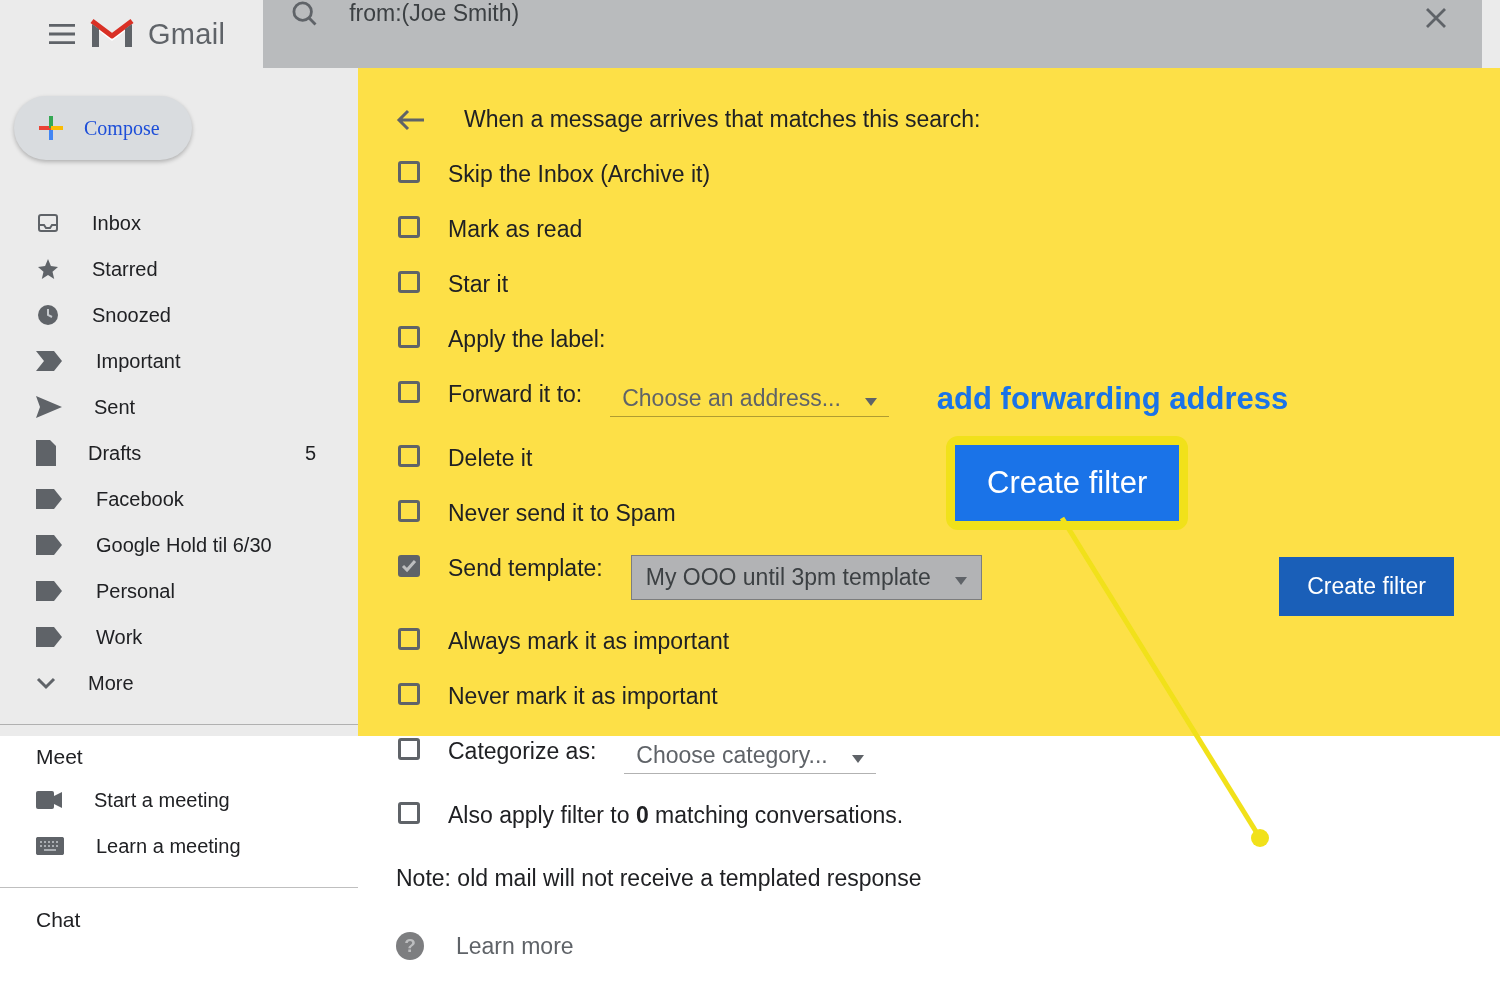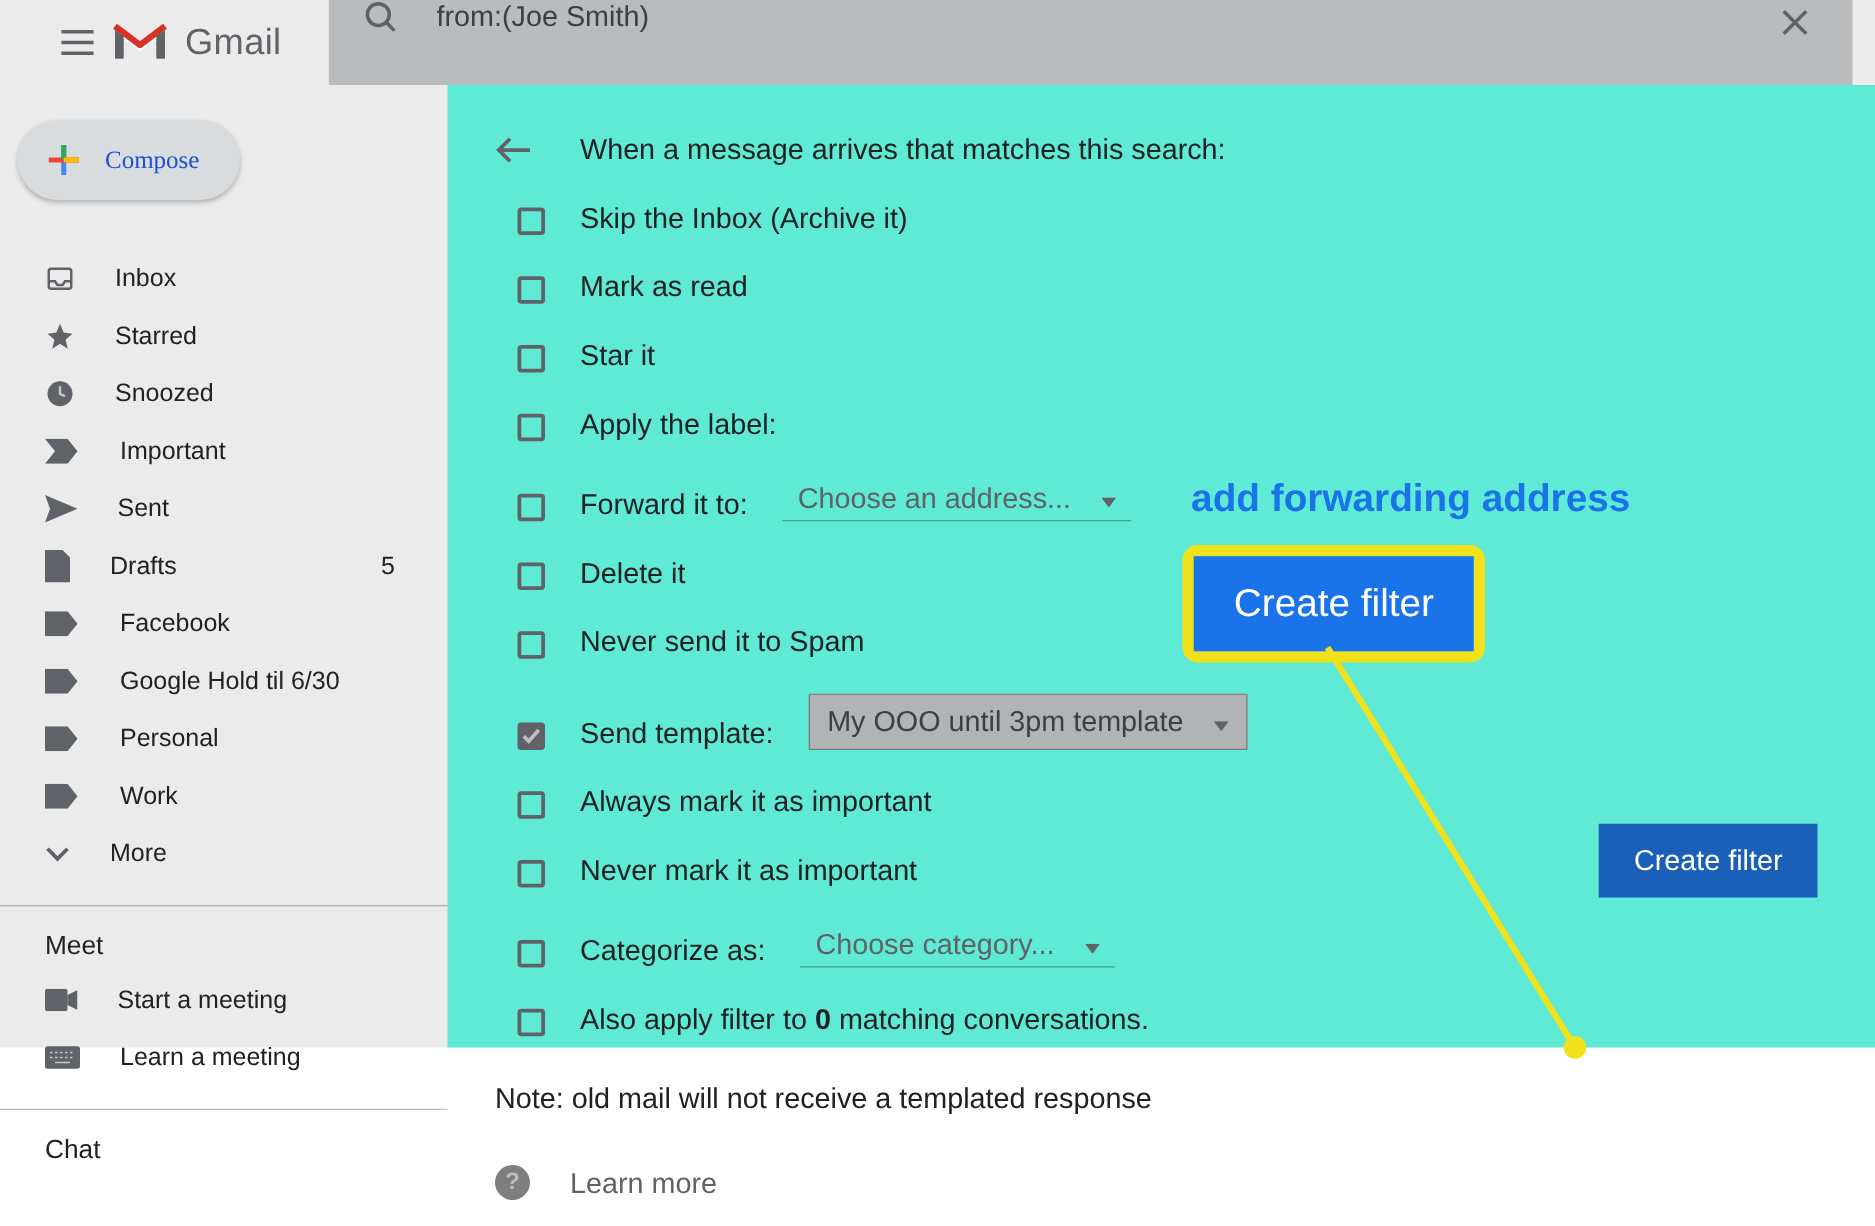--- a/index.html
+++ b/index.html
@@ -1,17 +1,17 @@
 <!DOCTYPE html>
 <html><head>
 <meta charset="utf-8">
 <style>
 * { margin:0; padding:0; box-sizing:border-box; font-family:"Helvetica Neue",Arial,sans-serif; }
 html,body { width:1500px; height:981px; overflow:hidden; background:#fff; }
-.root { position:relative; width:1500px; height:838px; background:rgba(0,0,0,0.08); }
+.root { position:relative; width:1500px; height:736px; background:rgba(0,0,0,0.08); }
 
 .gmail-frame { position:absolute; inset:0; display:flex; flex-direction:column; }
 .top-bar { height:68px; display:flex; align-items:center; padding:0 18px 0 38px; }
 .main { flex:1; display:flex; min-height:0; }
 .sidebar { width:358px; padding-top:28px; }
 .content { flex:1; min-width:0; }
 
 .menu-btn { width:48px; height:48px; display:flex; align-items:center; justify-content:center; border-radius:50%; cursor:pointer; }
 .gmail-logo { display:flex; align-items:center; gap:14px; margin-left:4px; }
 .gmail-logo .logo-text { font-size:29px; color:#5f6368; letter-spacing:0.3px; }
@@ -22,24 +22,24 @@
 .compose-btn { display:inline-flex; align-items:center; gap:18px; background:#d9dcdf; border-radius:36px; padding:0 32px 0 22px; height:64px; margin-left:14px; box-shadow:0 2px 4px rgba(0,0,0,0.25); cursor:pointer; }
 .compose-btn .plus { display:flex; align-items:center; justify-content:center; }
 .compose-btn .label { font-size:20px; color:#1d4ed8;font-family:Liberation Serif, serif; }
 .side-list { margin-top:40px; display:flex; flex-direction:column; }
 .side-item { display:flex; align-items:center; gap:32px; height:46px; padding-left:36px; font-size:20px; color:#202124; cursor:pointer; }
 .side-item .count { margin-left:auto; padding-right:42px; font-size:20px; color:#202124; }
 .side-item.bold { font-weight:400; }
 .side-section-title { padding:20px 0 8px 36px; font-size:21px; color:#202124; }
 .divider { height:1px; background:rgba(0,0,0,0.25); margin:18px 0 0 0; }
 
-.filter-panel { position:absolute; left:358px; top:68px; right:0; bottom:0; background:#5eead4; padding:38px 46px 38px 38px; }
+.filter-panel { position:absolute; left:358px; top:68px; right:0; bottom:0; background:#fde047; padding:38px 46px 38px 38px; }
 .filter-header { display:flex; align-items:center; gap:38px; font-size:23px; color:#202124; padding-bottom:28px; }
 .filter-options { display:flex; flex-direction:column; gap:28px; padding-left:2px; }
-.opt-row { display:flex; align-items:flex-end; gap:28px; font-size:23px; color:#202124;margin-left:16px; }
+.opt-row { display:flex; align-items:flex-start; gap:28px; font-size:23px; color:#202124; }
 .checkbox { width:22px; height:22px; border:3px solid #5f6368; border-radius:3px; flex-shrink:0; cursor:pointer; display:flex; align-items:center; justify-content:center; }
 .checkbox.checked { background:#5f6368; }
 .checkbox.checked svg { display:block; }
 .checkbox svg { display:none; }
 .dropdown { display:inline-flex; align-items:center; gap:10px; padding:4px 12px; border-bottom:1px solid rgba(0,0,0,0.3); color:#5f6368; cursor:pointer; font-size:23px; }
 .dropdown.filled { background:#b2b3b5; border:1px solid rgba(0,0,0,0.3); color:#3c4043; padding:8px 14px; }
 .link-blue { color:#1a73e8; font-size:31px; cursor:pointer; margin-left:20px;font-weight:bold; }
 .note { font-size:23px; color:#202124; margin-top:36px; }
 .learn-row { display:flex; align-items:center; gap:32px; margin-top:40px; }
 .learn-row .ql { width:28px; height:28px; border-radius:50%; background:#7d7e80; color:#bdbebf; display:flex; align-items:center; justify-content:center; font-weight:700; font-size:19px; }

